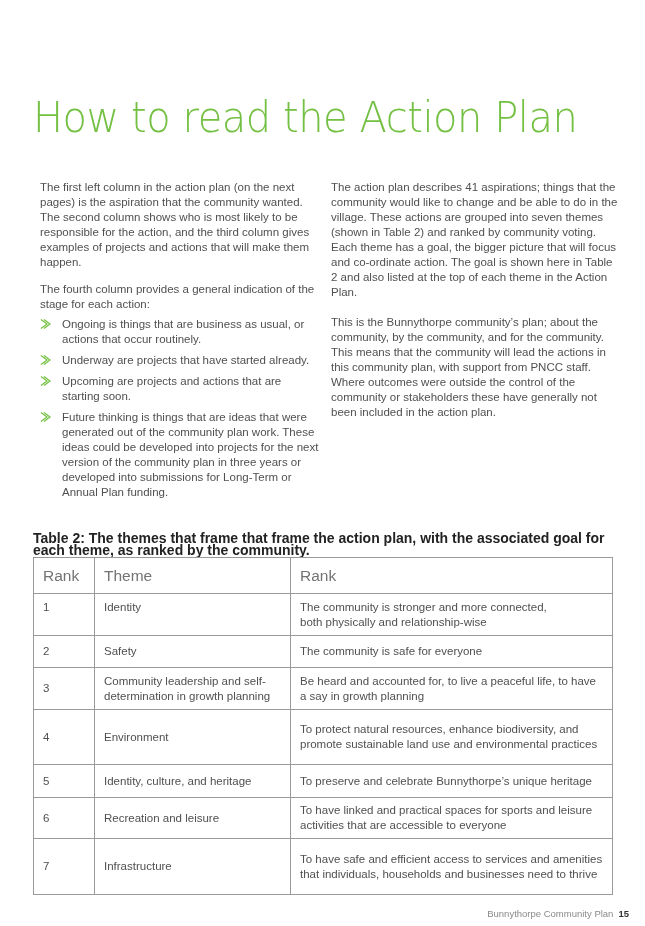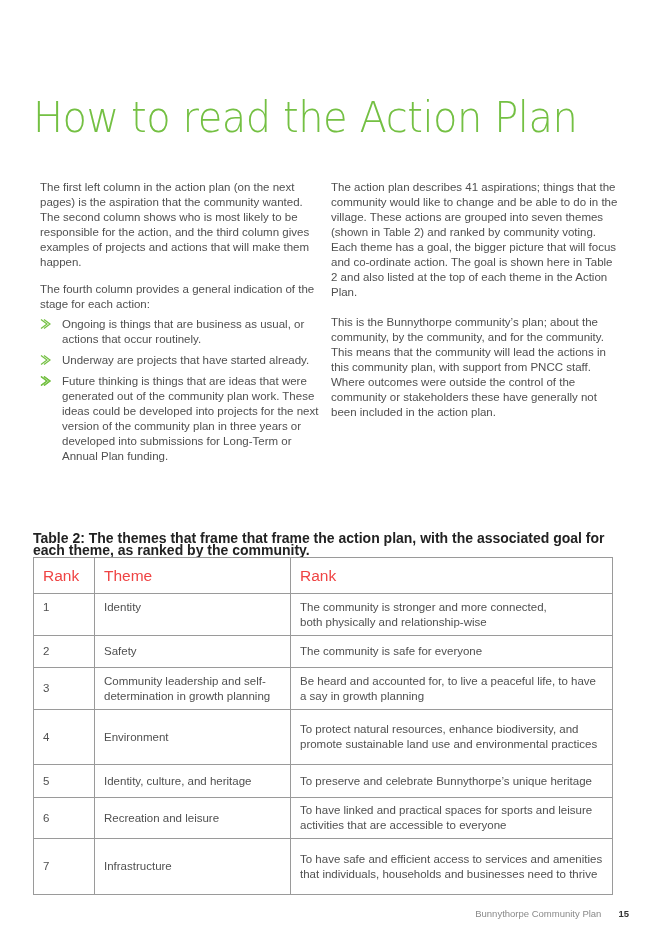--- a/index.html
+++ b/index.html
@@ -14,25 +14,25 @@
   .col-right { left: 331px; width: 288px; }
   .col p { margin: 0 0 12px 0; }
   .bullets { list-style: none; margin: 0; padding: 0; }
   .bullets li { position: relative; padding-left: 22px; margin-bottom: 6px; }
   .bullet-icon { position: absolute; left: 0; top: 1px; width: 12px; height: 12px; }
   .caption { position: absolute; left: 33px; top: 532px; width: 580px;
              font-size: 14px; line-height: 12px; font-weight: bold; color: #222; }
   table.themes { position: absolute; left: 33px; top: 557px; width: 580px;
                  border-collapse: collapse; font-size: 11.5px; color: #505050; }
   table.themes th, table.themes td { border: 1px solid #9a9a9a; padding: 0 9px; text-align: left; vertical-align: middle; line-height: 15px; }
-  table.themes th { font-weight: normal; color: #ef4444; font-size: 15.5px; height: 35px; }
+  table.themes th { font-weight: normal; color: #737373; font-size: 15.5px; height: 35px; }
   .c-rank { width: 42px; }
   .c-theme { width: 177px; }
   .footer { position: absolute; right: 16px; top: 908px; font-size: 9.5px; color: #8a8a8a; }
-  .footer b { color: #333; margin-left: 17px; }
+  .footer b { color: #333; margin-left: 5px; }
 </style>
 </head>
 <body>
 
 <h1 class="title">How to read the Action Plan</h1>
 
 <div class="col col-left">
   <p>The first left column in the action plan (on the next pages) is the aspiration that the community wanted. The second column shows who is most likely to be responsible for the action, and the third column gives examples of projects and actions that will make them happen.</p>
   <p style="margin-bottom:5px">The fourth column provides a general indication of the stage for each action:</p>
   <ul class="bullets">
@@ -45,20 +45,21 @@
     <li>
       <svg class="bullet-icon" viewBox="0 0 12 12">
           <path d="M1 1.5 L7 6 L1 10.5 M4 1.5 L10 6 L4 10.5" fill="none" stroke="#74c043" stroke-width="1.2"></path>
         </svg>
       <span>Underway are projects that have started already.</span>
     </li>
     <li>
       <svg class="bullet-icon" viewBox="0 0 12 12">
           <path d="M1 1.5 L7 6 L1 10.5 M4 1.5 L10 6 L4 10.5" fill="none" stroke="#74c043" stroke-width="1.2"></path>
         </svg>
+      <span>Upcoming are projects and actions that are starting soon.</span>
     </li>
     <li>
       <svg class="bullet-icon" viewBox="0 0 12 12">
           <path d="M1 1.5 L7 6 L1 10.5 M4 1.5 L10 6 L4 10.5" fill="none" stroke="#74c043" stroke-width="1.2"></path>
         </svg>
       <span>Future thinking is things that are ideas that were generated out of the community plan work. These ideas could be developed into projects for the next version of the community plan in three years or developed into submissions for Long-Term or Annual Plan funding.</span>
     </li>
   </ul>
 </div>
 

